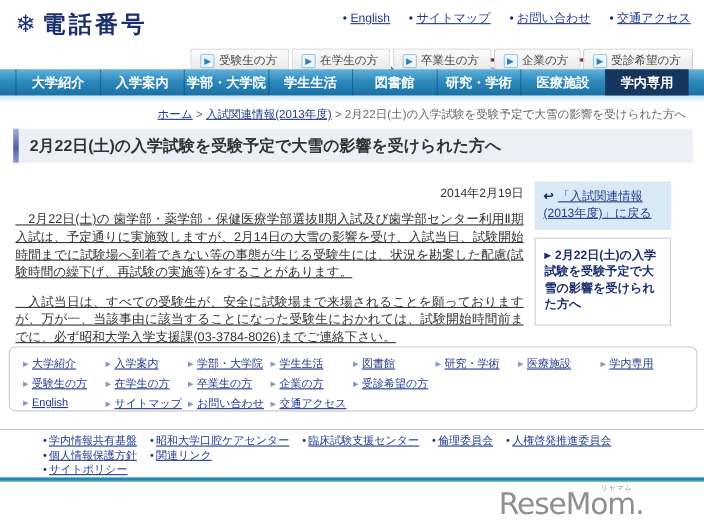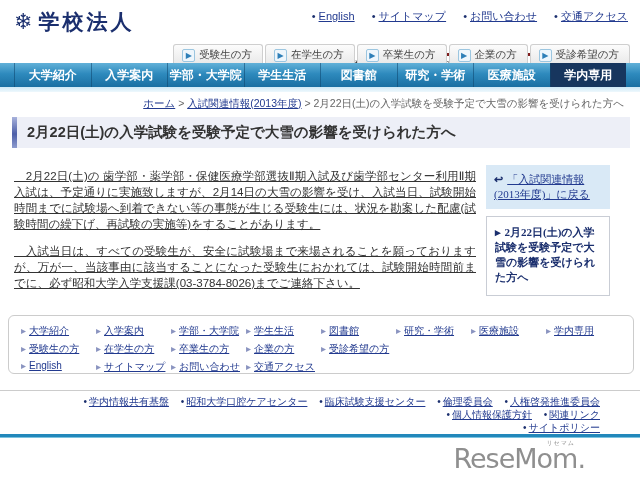--- a/index.html
+++ b/index.html
@@ -52,38 +52,38 @@
   .titlebar .tx{font-size:14.5px;font-weight:bold;color:#333;padding-left:10px;}
 
   
   .main{position:absolute;top:168px;left:14px;width:462px;}
   .date{text-align:right;font-size:11px;margin-bottom:9px;}
   .para{font-size:11.5px;line-height:16px;margin:0 0 11px 0;text-align:justify;text-decoration:underline;}
   .btt{text-align:right;margin-top:14px;padding-right:18px;font-size:10.5px;}
   .btt .b::before{content:"\25B2";font-size:8px;color:#223a8f;margin-right:4px;text-decoration:none;}
 
   
-  .side{position:absolute;top:165px;left:486px;width:124px;font-family:Liberation Serif, serif;}
+  .side{position:absolute;top:165px;left:486px;width:124px;}
   .sbox1{background:#d9e9f6;padding:7px 8px;font-size:11px;line-height:15px;}
   .sbox1 .ret::before{content:"\21A9";font-weight:bold;color:#1b2f6e;margin-right:4px;display:inline-block;text-decoration:none;}
   .sbox2{margin-top:7px;border:1px solid #c9cdd5;background:#fff;padding:8px 8px 10px 8px;
          font-size:11px;line-height:15px;font-weight:bold;color:#1b2f6e;cursor:pointer;}
   .sbox2::before{content:"\25B8";color:#1b2f6e;margin-right:4px;}
 
   
   .smap{position:absolute;top:315px;left:8px;width:600px;height:41px;border:1px solid #ccc;
         border-radius:6px;padding:8px 12px;display:flex;}
   .scol{flex:1;}
   .sl{display:block;font-size:10px;margin-bottom:4px;white-space:nowrap;}
   .sl::before{content:"\25B8";color:#8a94c0;margin-right:3px;display:inline-block;text-decoration:none;}
 
   .hr{position:absolute;top:390px;left:0;width:640px;border-top:1px solid #ccc;}
 
   
-  .blinks{position:absolute;top:395px;left:30px;width:570px;text-align:right;font-size:10px;line-height:13px;}
+  .blinks{position:absolute;top:395px;left:30px;width:570px;font-size:10px;line-height:13px;}
   .bl{margin-left:9px;white-space:nowrap;display:inline-block;}
   .bl::before{content:"\2022";color:#1b2f6e;margin-right:2px;display:inline-block;text-decoration:none;}
 
   
   .foot{position:absolute;top:417px;left:45px;display:flex;align-items:baseline;gap:18px;}
   .org{font-size:14px;font-weight:bold;color:#222;}
   .addr{font-size:10.5px;color:#333;}
   .blueline{position:absolute;top:434px;left:0;width:640px;height:3px;background:#2288bb;border-bottom:1px solid #7cc3e0;}
 
   
@@ -91,21 +91,21 @@
   .wm .big{font-size:27px;font-weight:normal;letter-spacing:-1px;font-family:"DejaVu Sans",sans-serif;}
   .wm .ruby{position:absolute;top:-4px;right:10px;font-size:6px;color:#8f8f8f;letter-spacing:1px;}
 </style>
 </head>
 <body>
 
 <div class="page">
 
   <div class="logo">
     <span class="flake">❄</span>
-    <span class="lname">学校法人</span>
+    <span class="lname">電話番号</span>
   </div>
 
   <div class="util">
     <span class="u lnk">English</span>
     <span class="u lnk">サイトマップ</span>
     <span class="u lnk">お問い合わせ</span>
     <span class="u lnk">交通アクセス</span>
   </div>
 
   <div class="tools">
@@ -157,20 +157,21 @@
   <div class="bc">
     <span class="lnk">ホーム</span><span class="sep"></span><span class="lnk">入試関連情報(2013年度)</span><span class="sep"></span><span>2月22日(土)の入学試験を受験予定で大雪の影響を受けられた方へ</span>
   </div>
 
   <div class="titlebar">
     <div class="accent"></div>
     <div class="tx">2月22日(土)の入学試験を受験予定で大雪の影響を受けられた方へ</div>
   </div>
 
   <div class="main">
+    <div class="date">2014年2月19日</div>
     <p class="para">　2月22日(土)の 歯学部・薬学部・保健医療学部選抜Ⅱ期入試及び歯学部センター利用Ⅱ期入試は、予定通りに実施致しますが、2月14日の大雪の影響を受け、入試当日、試験開始時間までに試験場へ到着できない等の事態が生じる受験生には、状況を勘案した配慮(試験時間の繰下げ、再試験の実施等)をすることがあります。</p>
     <p class="para">　入試当日は、すべての受験生が、安全に試験場まで来場されることを願っておりますが、万が一、当該事由に該当することになった受験生におかれては、試験開始時間前までに、必ず昭和大学入学支援課(03-3784-8026)までご連絡下さい。</p>
   </div>
 
   <div class="side">
     <div class="sbox1">
       <span class="ret lnk">「入試関連情報(2013年度)」に戻る</span>
     </div>
     <div class="sbox2">2月22日(土)の入学試験を受験予定で大雪の影響を受けられた方へ</div>
   </div>

